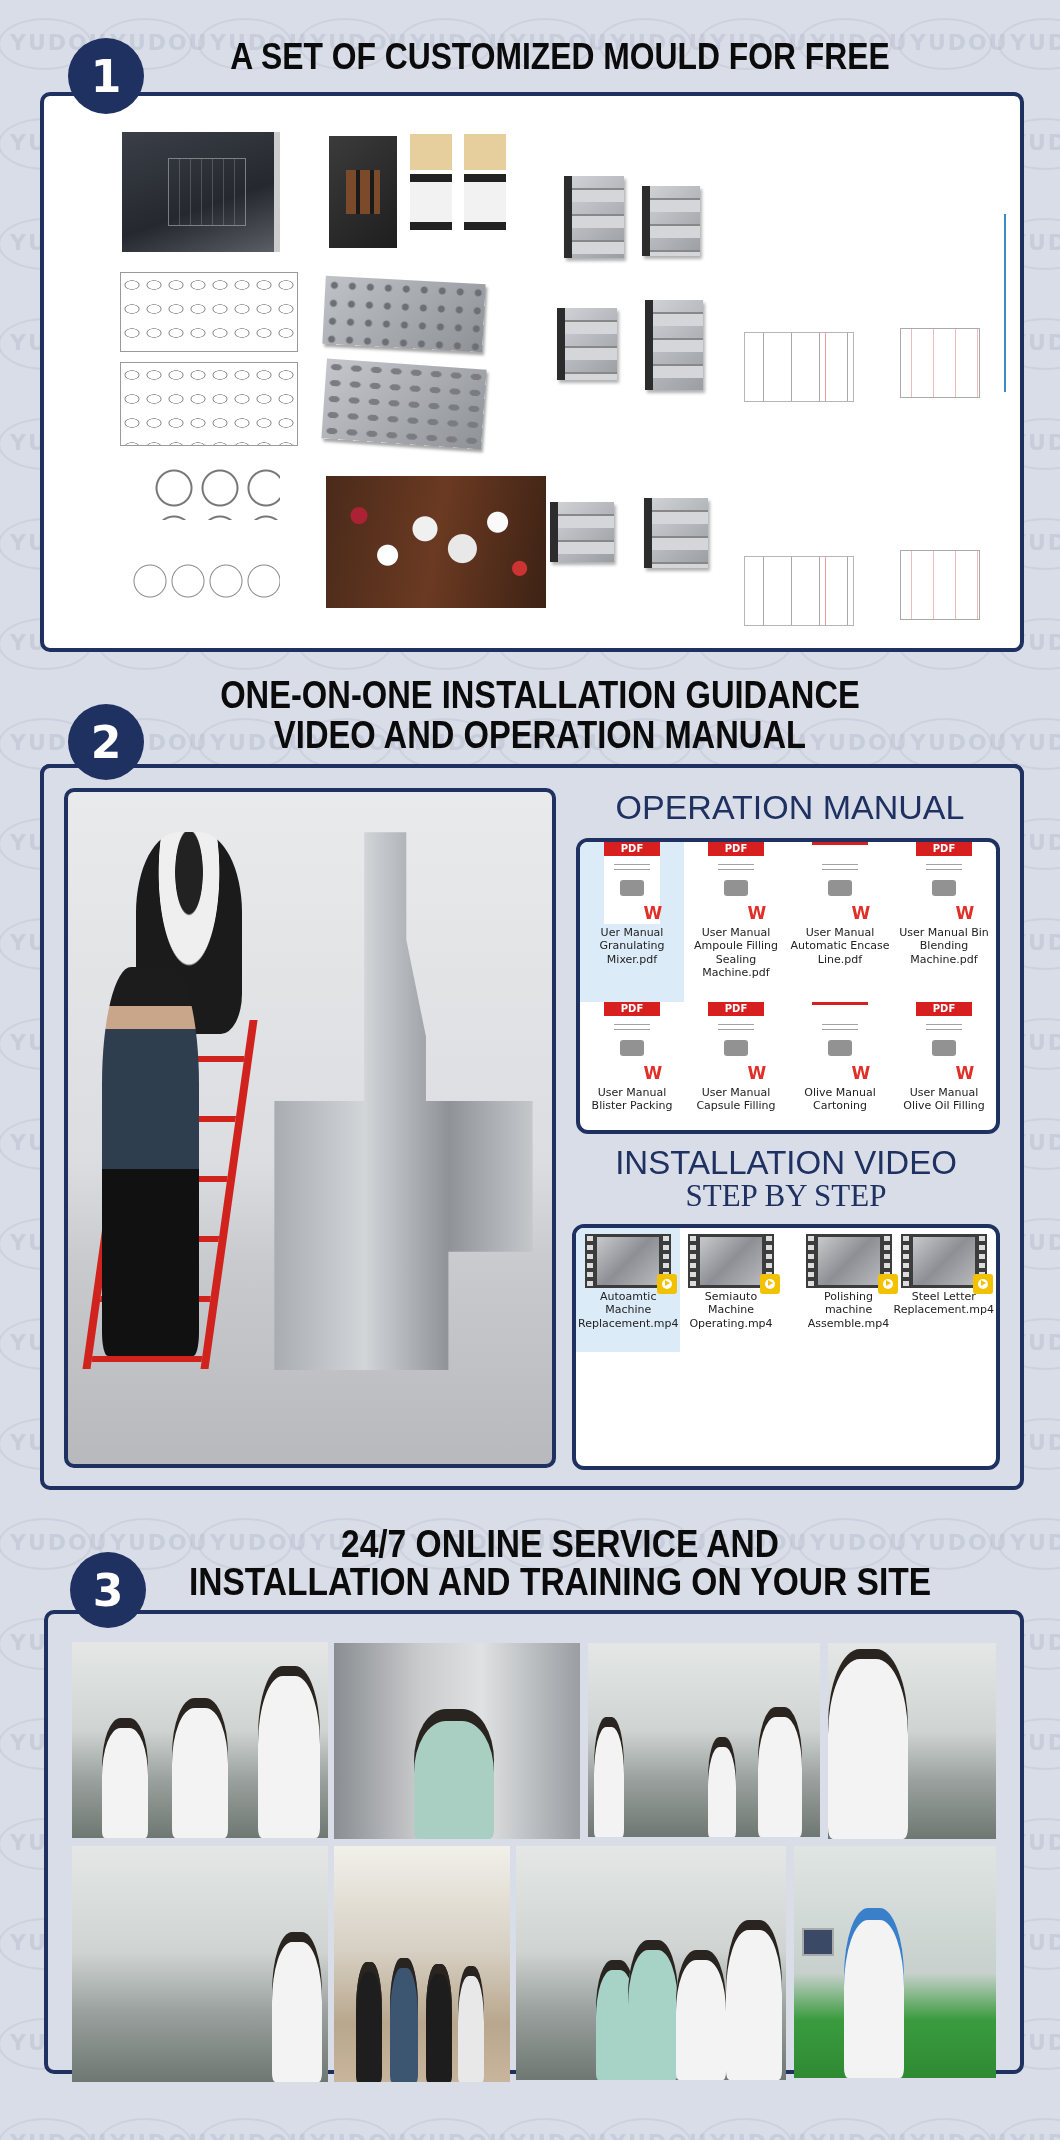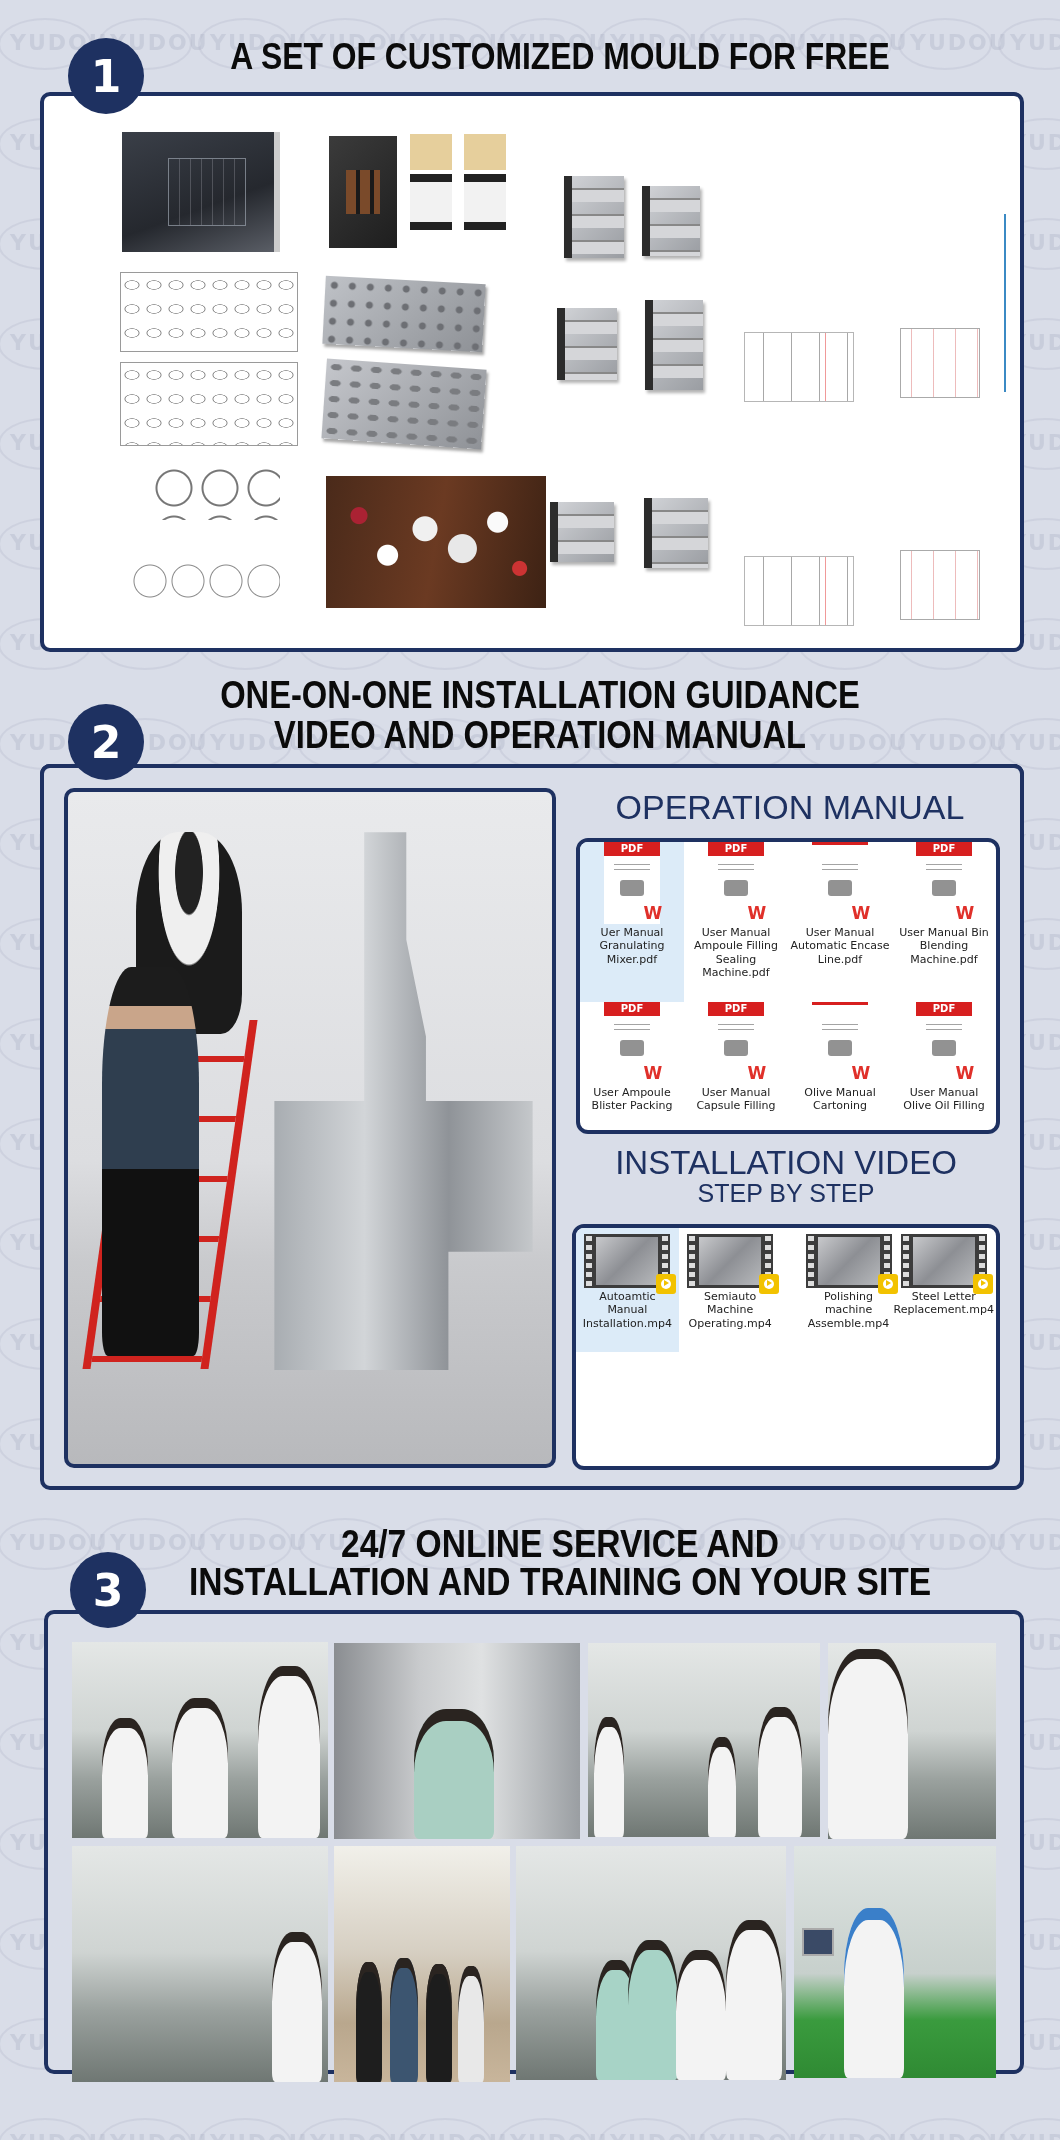--- a/index.html
+++ b/index.html
@@ -557,21 +557,21 @@
       </div>
       <div class="file-label">User Manual Bin Blending Machine.pdf</div>
     </div>
     <div class="file-item" style="height:136px;">
       <div class="pdf-thumb">
         <div class="pdf-tag">PDF</div>
         <div class="pdf-lines"></div>
           <div class="pdf-img"></div>
         <div class="wps-icon">W</div>
       </div>
-      <div class="file-label">User Ampoule Blister Packing</div>
+      <div class="file-label">User Manual Blister Packing</div>
     </div>
     <div class="file-item" style="height:136px;">
       <div class="pdf-thumb">
         <div class="pdf-tag">PDF</div>
         <div class="pdf-lines"></div>
           <div class="pdf-img"></div>
         <div class="wps-icon">W</div>
       </div>
       <div class="file-label">User Manual Capsule Filling</div>
     </div>
@@ -590,32 +590,32 @@
         <div class="pdf-lines"></div>
           <div class="pdf-img"></div>
         <div class="wps-icon">W</div>
       </div>
       <div class="file-label">User Manual Olive Oil Filling</div>
     </div>
   </div>
 </div>
 
 <div class="sub-heading" style="left:576px;top:1146px;width:420px;font-size:33px;">INSTALLATION VIDEO</div>
-<div class="sub-heading" style="left:576px;top:1180px;width:420px;font-size:25px;">STEP BY STEP</div>
+<div class="sub-heading" style="left:576px;top:1180px;width:420px;font-size:31px;font-family:Liberation Serif, serif;">STEP BY STEP</div>
 
 <div class="file-panel" style="left:572px;top:1224px;width:428px;height:246px;">
   <div class="file-grid">
     <div class="file-item selected" style="height:124px;">
       <div class="vid-thumb">
           <div class="strip l"></div>
           <div class="frame"></div>
           <div class="strip r"></div>
           <div class="player-badge"></div>
         </div>
-      <div class="file-label">Autoamtic Manual Installation.mp4</div>
+      <div class="file-label">Autoamtic Machine Replacement.mp4</div>
     </div>
     <div class="file-item" style="height:124px;">
       <div class="vid-thumb">
           <div class="strip l"></div>
           <div class="frame"></div>
           <div class="strip r"></div>
           <div class="player-badge"></div>
         </div>
       <div class="file-label">Semiauto Machine Operating.mp4</div>
     </div>

